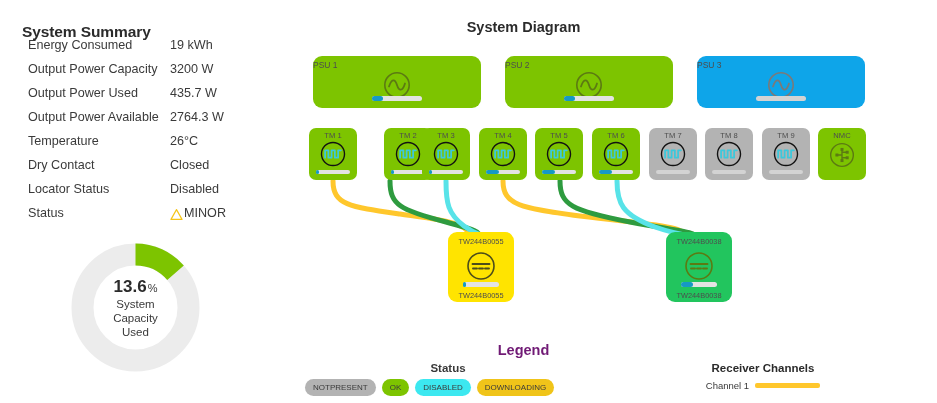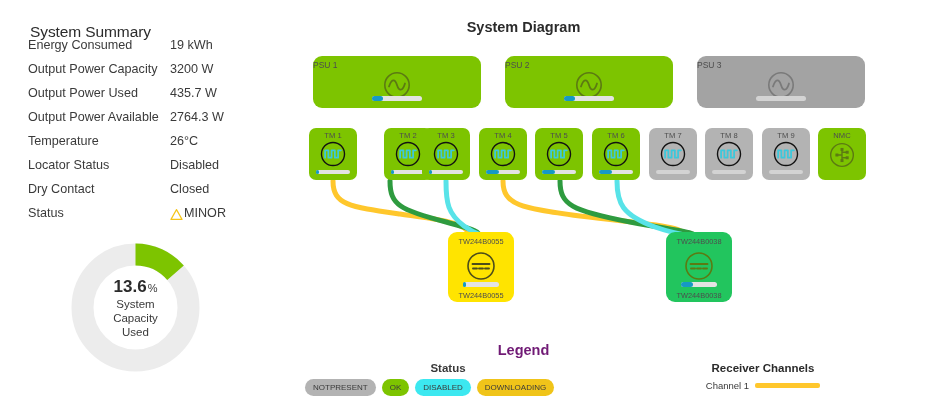--- a/index.html
+++ b/index.html
@@ -11,23 +11,22 @@
     font-family: "Liberation Sans", sans-serif;
     color: #333;
     overflow: hidden;
   }
   #root { position: relative; width: 937px; height: 403px; }
 
   
   #summary-panel { position: absolute; left: 0; top: 0; width: 290px; height: 230px; }
   #summary-title {
     position: absolute; left: 22px; top: 10px;
-    font-size: 15.5px; font-weight: normal; color: #2b2b2b;
+    font-size: 15.5px; font-weight: bold; color: #2b2b2b;
     letter-spacing: -0.1px;
-    margin-left: 8px;
   }
   #summary-table { position: absolute; left: 28px; top: 33px; width: 252px; }
   .sum-row { display: flex; align-items: center; height: 24px; }
   .sum-label { width: 142px; font-size: 12.6px; color: #3a3a3a; }
   .sum-value { font-size: 12.6px; color: #3a3a3a; display: flex; align-items: center; }
   .warn-tri { display:inline-block; width: 13px; height: 13px; margin-right: 1px; position: relative; top: 1px; }
 
   
   #donut-wrap { position: absolute; left: 68px; top: 240px; width: 135px; height: 135px; }
   #donut-svg { display: block; }
@@ -47,21 +46,21 @@
   }
   #diagram-title span { position: relative; left: 55px; }
 
   #wires { position: absolute; left: 0; top: 0; width: 937px; height: 403px; pointer-events: none; }
 
   
   .psu {
     position: absolute; height: 52px; border-radius: 9px;
     background: #7DC400;
   }
-  .psu.off { background: #a3a3a3; }
+  .psu.off { background: #0ea5e9; }
   .psu-label {
     position: absolute; top: 4px; left: 0; width: 100%;
     text-align: left; font-size: 8.5px; color: #4d4d4d;
   }
   .psu-icon { position: absolute; top: 15px; left: 50%; margin-left: -14px; }
   .psu-bar {
     position: absolute; bottom: 7px; left: 50%; margin-left: -25px;
     width: 50px; height: 5px; border-radius: 3px; background: #e3e3e3;
   }
   .psu.off .psu-bar { background: #d3d3d3; }
@@ -167,26 +166,26 @@
         </div>
         <div class="sum-row">
           <span class="sum-label">Output Power Available</span>
           <span class="sum-value">2764.3 W</span>
         </div>
         <div class="sum-row">
           <span class="sum-label">Temperature</span>
           <span class="sum-value">26°C</span>
         </div>
         <div class="sum-row">
+          <span class="sum-label">Dry Contact</span>
+          <span class="sum-value">Closed</span>
+        </div>
+        <div class="sum-row">
           <span class="sum-label">Locator Status</span>
           <span class="sum-value">Disabled</span>
-        </div>
-        <div class="sum-row">
-          <span class="sum-label">Dry Contact</span>
-          <span class="sum-value">Closed</span>
         </div>
         <div class="sum-row">
           <span class="sum-label">Status</span>
           <span class="sum-value">
             <span class="warn-tri"><svg width="13" height="13" viewBox="0 0 20 20">
                 <path d="M10 2.5 L18.5 17.5 L1.5 17.5 Z" fill="none" stroke="#F5C518" stroke-width="1.8" stroke-linejoin="round"></path>
               </svg></span>
             <span>MINOR</span>
           </span>
         </div>

